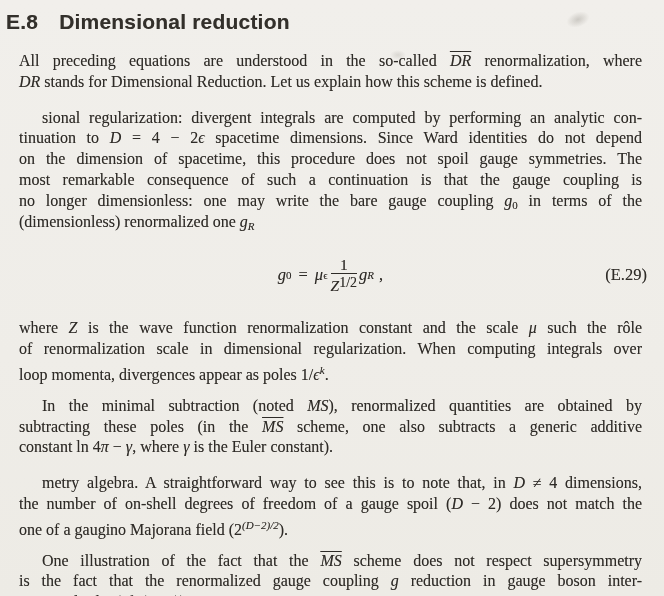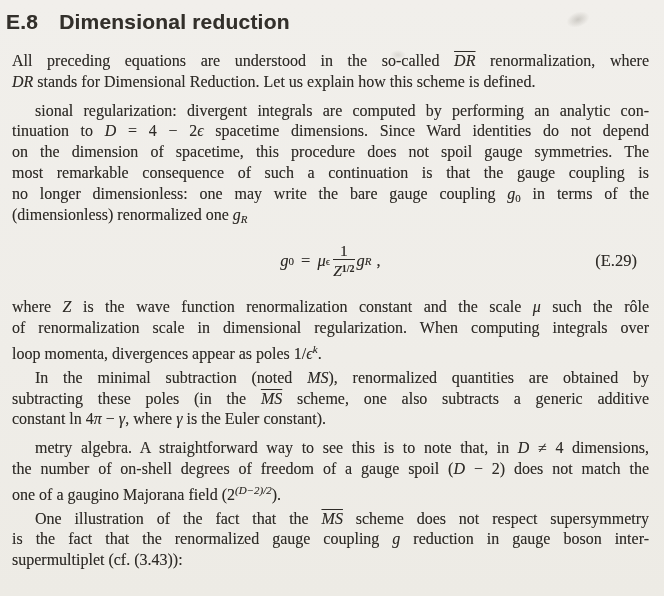--- a/index.html
+++ b/index.html
@@ -27,21 +27,21 @@
     letter-spacing: 0.2px;
     text-shadow: 0 0 0.5px rgba(40,36,30,0.45);
   }
   .heading .h-num { display: inline-block; margin-right: 21px; }
   
   .textblock {
     font-size: 16px;
     line-height: 20.8px;
     text-shadow: 0 0 0.45px rgba(40,36,30,0.4);
   }
-  .para { margin: 8px; }
+  .para { margin: 15px; }
   .para.indent .line:first-child { text-indent: 23px; }
   .line {
     height: 20.8px;
     text-align: justify;
     text-align-last: justify;
     white-space: nowrap;
   }
   .line-last { text-align-last: left; }
   .m-i { font-style: italic; }
   .m-ol {
@@ -66,25 +66,25 @@
   .eq-rel { margin: 0 7px; }
   .frac {
     display: inline-flex;
     flex-direction: column;
     align-items: center;
     margin: 0 2px 0 3px;
   }
   .frac-num { font-size: 15.5px; line-height: 17px; }
   .frac-bar { align-self: stretch; height: 1px; background: currentColor; }
   .frac-den { font-size: 15.5px; line-height: 18px; }
-  .frac-den .m-sup { font-size: 10px; vertical-align: 4px; font-weight: bold; }
+  .frac-den .m-sup { font-size: 14px; vertical-align: 4px; }
   .eq-comma { margin-left: 5px; }
   .eq-tag {
     position: absolute;
-    right: 20px; top: 50%;
+    right: 10px; top: 50%;
     transform: translateY(-50%);
   }
   
   .smudge {
     position: absolute;
     pointer-events: none;
   }
   .smudge-1 {
     left: 566px; top: 12px; width: 24px; height: 15px;
     background: radial-gradient(ellipse at center, rgba(110,105,95,0.28), rgba(110,105,95,0) 70%);

